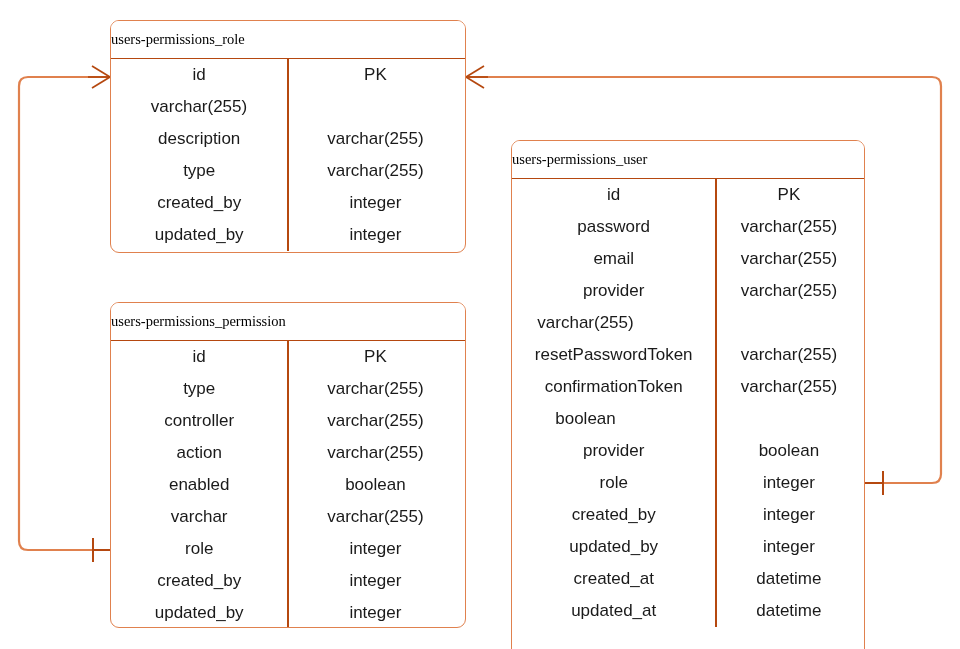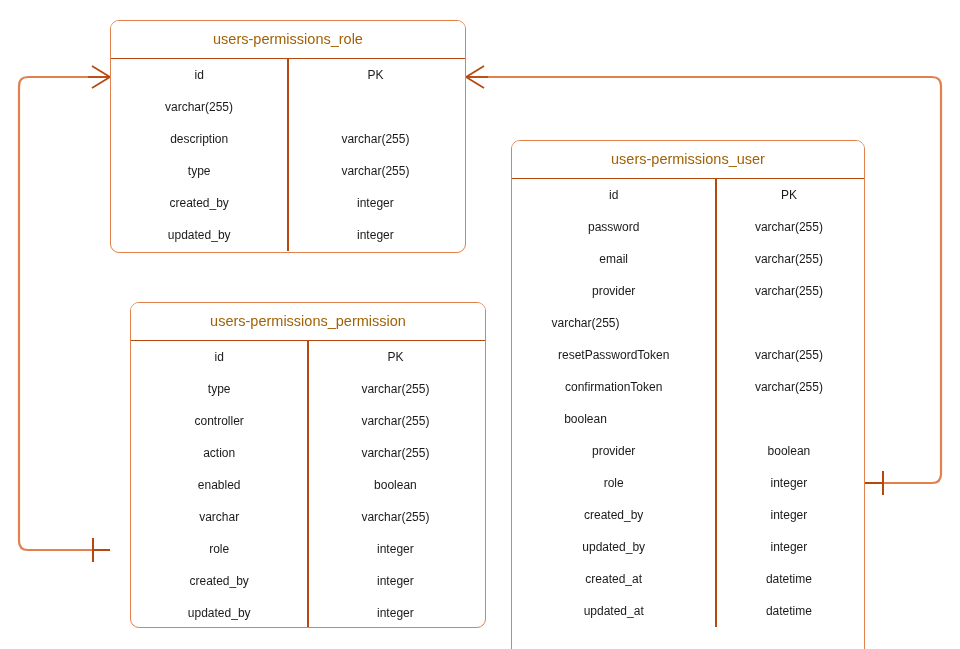--- a/index.html
+++ b/index.html
@@ -39,26 +39,26 @@
     box-sizing: border-box;
     background: #ffffff;
     border: 1.6px solid #e0814e;
     border-radius: 9px;
     overflow: hidden;
   }
 
   .entity-title {
     height: 37px;
     line-height: 37px;
-    text-align: center;
     font-size: 14.5px;
-    color: #a16207;
+    color: #000000;
     background: #ffffff;
     border-bottom: 1.6px solid #b5480f;
     white-space: nowrap;
+    font-family: Liberation Serif, serif;
   }
 
   .entity-body {
     position: relative;
   }
 
   
   .column-divider {
     position: absolute;
     top: 0;
@@ -69,21 +69,21 @@
 
   .field-row {
     display: flex;
     height: 32px;
     align-items: center;
   }
 
   .field-name,
   .field-type {
     text-align: center;
-    font-size: 12px;
+    font-size: 17px;
     color: #1a1a1a;
     white-space: nowrap;
     overflow: hidden;
   }
 
   
   #table-role {
     left: 110px;
     top: 20px;
     width: 356px;
@@ -92,21 +92,20 @@
   #table-role .column-divider { left: 176.4px; }
   #table-role .field-name { width: 176.4px; }
   #table-role .field-type { width: 176px; }
 
   
   #table-permission {
     left: 110px;
     top: 302px;
     width: 356px;
     height: 326px;
-    margin-left: 20px;
   }
   #table-permission .column-divider { left: 176.4px; }
   #table-permission .field-name { width: 176.4px; }
   #table-permission .field-type { width: 176px; }
 
   
   #table-user {
     left: 511px;
     top: 140px;
     width: 354px;

